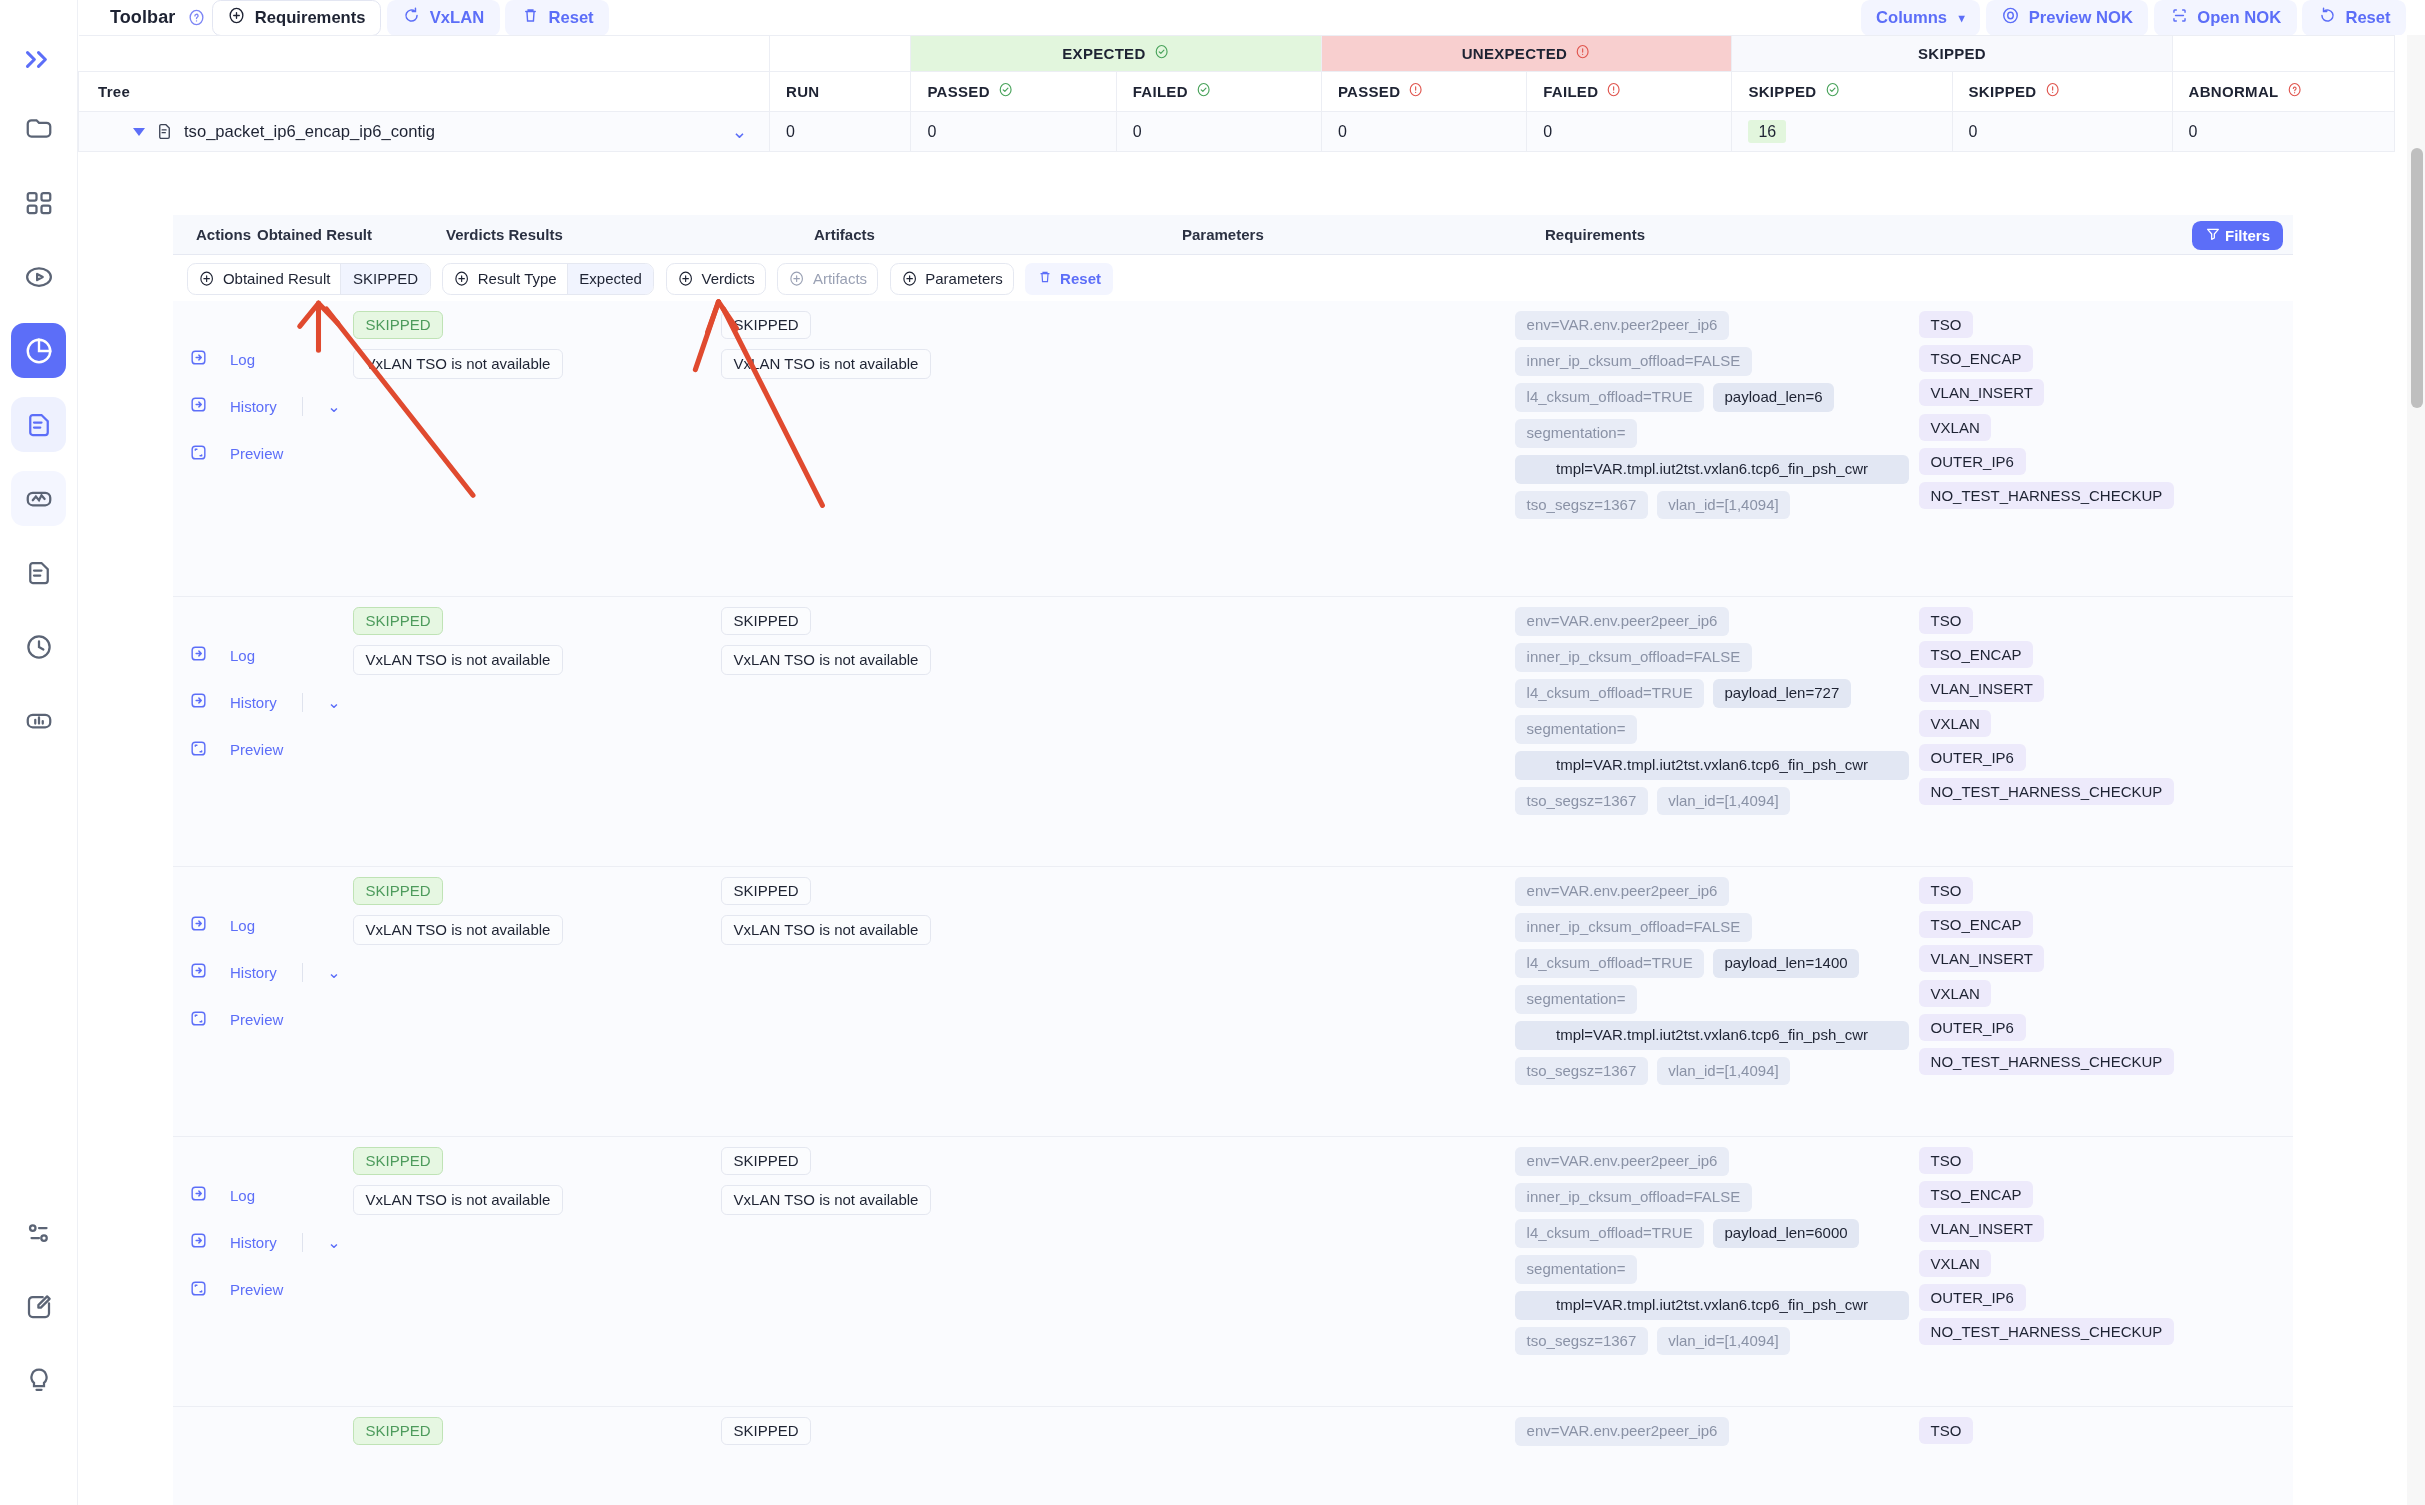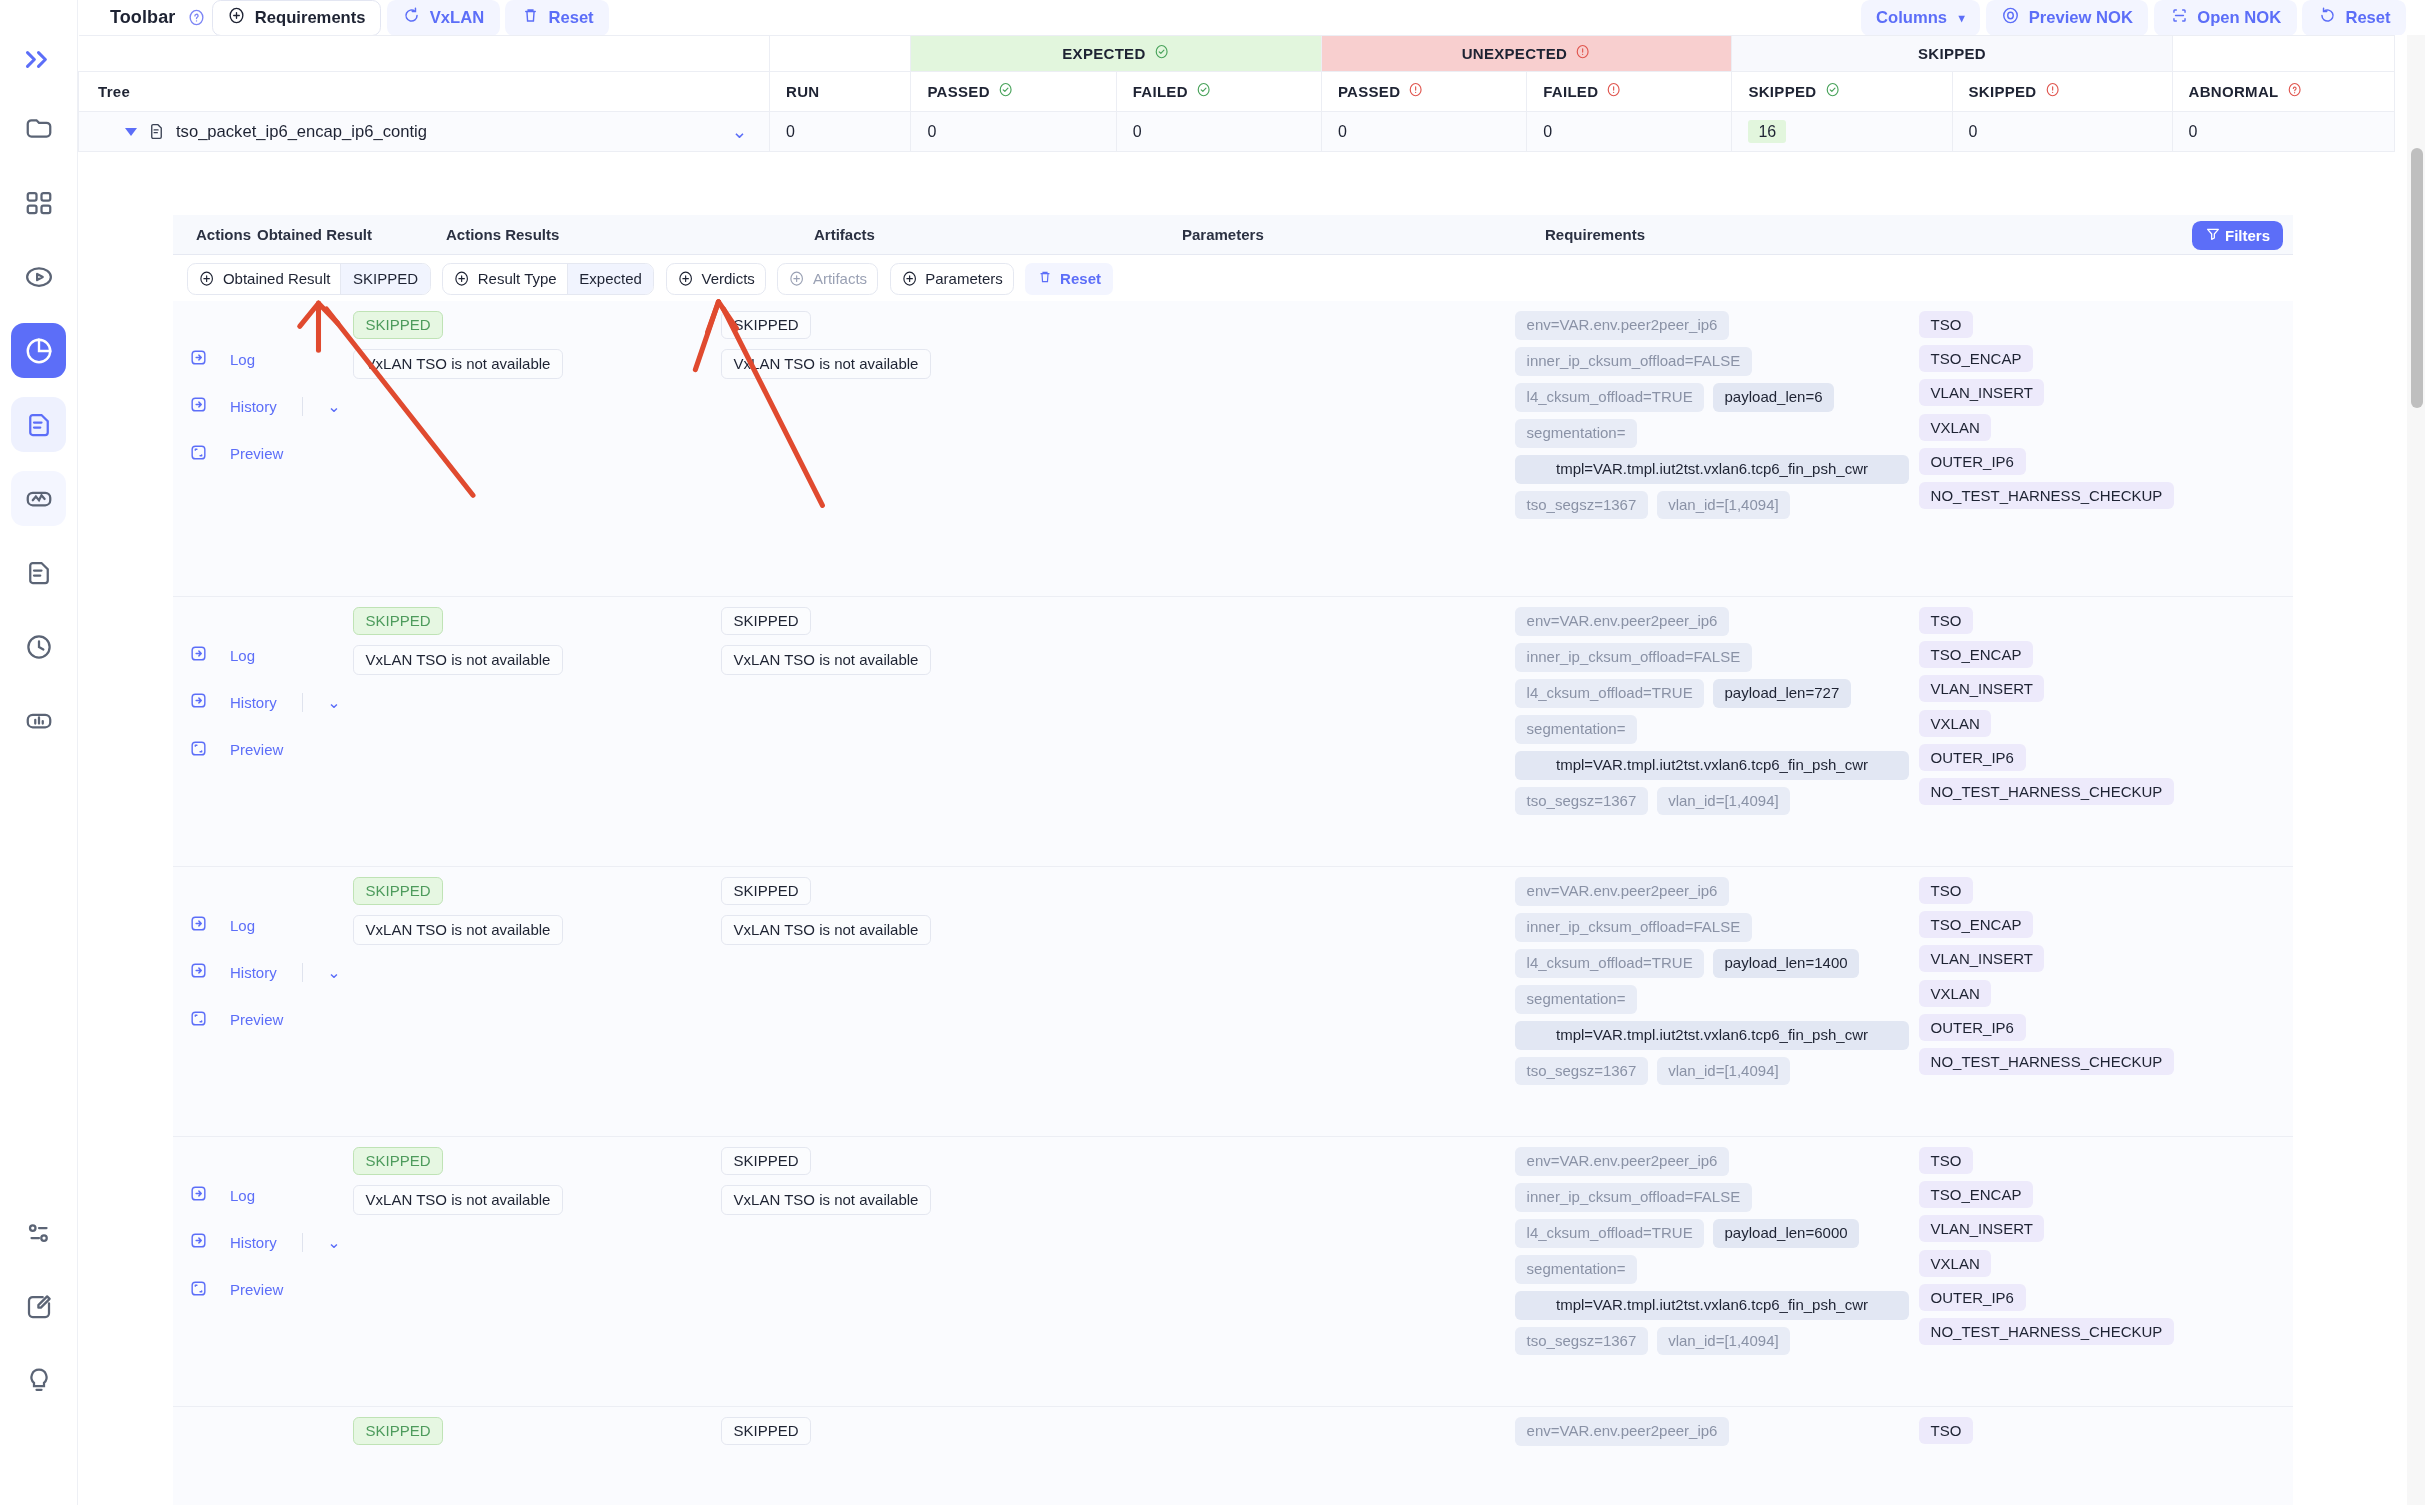--- a/index.html
+++ b/index.html
@@ -77,21 +77,21 @@
   .hrow1 th.empty { background:#ffffff; }
   .hcap { display:inline-flex; align-items:center; gap:7.2px; }
   .hcap svg { width:17.3px; height:17.3px; }
   .ok { color:#49a35b; } .bad { color:#e0564f; }
 
   .hrow2 th { height: 40px; font-size: 15px; font-weight:700; color:#1e2333;
               letter-spacing:0.3px; text-align:left; padding-left: 16px; background:#ffffff;}
   .hrow2 th.tree { padding-left: 19px; }
 
   .treerow td { height: 39px; background:#fafbfe; font-size:16px; color:#1e2333; padding-left:16px; }
-  .treerow td.treecell { padding-left: 4px; }
+  .treerow td.treecell { padding-left: 12px; }
   .tree-inner { display:flex; align-items:center; height:39px; padding-left:42px; gap:10px; }
   .tri { width:0;height:0;border-left:6.5px solid transparent;border-right:6.5px solid transparent;
          border-top:8px solid #5c6ef8; cursor:pointer; }
   .tree-doc { color:#3b4254; display:flex; align-items:center; }
   .tree-doc svg{width:19px;height:19px;}
   .tree-name { font-size:16.6px; color:#1e2333; }
   .tree-chev { margin-left:auto; margin-right:21.7px; color:#5c6ef8; font-size:19px; cursor:pointer; }
   .badge16 { display:inline-block; background:#e2f6dd; color:#1e2333; border-radius:3px;
              padding:2.2px 10px; font-size:16px; }
 
@@ -470,21 +470,21 @@
           <td><span class="badge16">16</span></td>
           <td>0</td>
           <td>0</td>
         </tr>
       </tbody>
         </table>
 
       <div class="subhead">
         <span class="subhead-lbl" style="position:absolute;left:23px">Actions</span>
         <span class="subhead-lbl" style="position:absolute;left:84px">Obtained Result</span>
-        <span class="subhead-lbl" style="position:absolute;left:273px">Actions Results</span>
+        <span class="subhead-lbl" style="position:absolute;left:273px">Verdicts Results</span>
         <span class="subhead-lbl" style="position:absolute;left:641px">Artifacts</span>
         <span class="subhead-lbl" style="position:absolute;left:1009px">Parameters</span>
         <span class="subhead-lbl" style="position:absolute;left:1372px">Requirements</span>
         <div class="filters-btn">
           <span><svg viewBox="0 0 24 24" fill="none" stroke="currentColor" stroke-width="1.9" stroke-linecap="round" stroke-linejoin="round">
                 <path d="M4 5h16l-6 7v6l-4 2v-8z"></path>
               </svg></span>
           <span>Filters</span>
         </div>
       </div>

